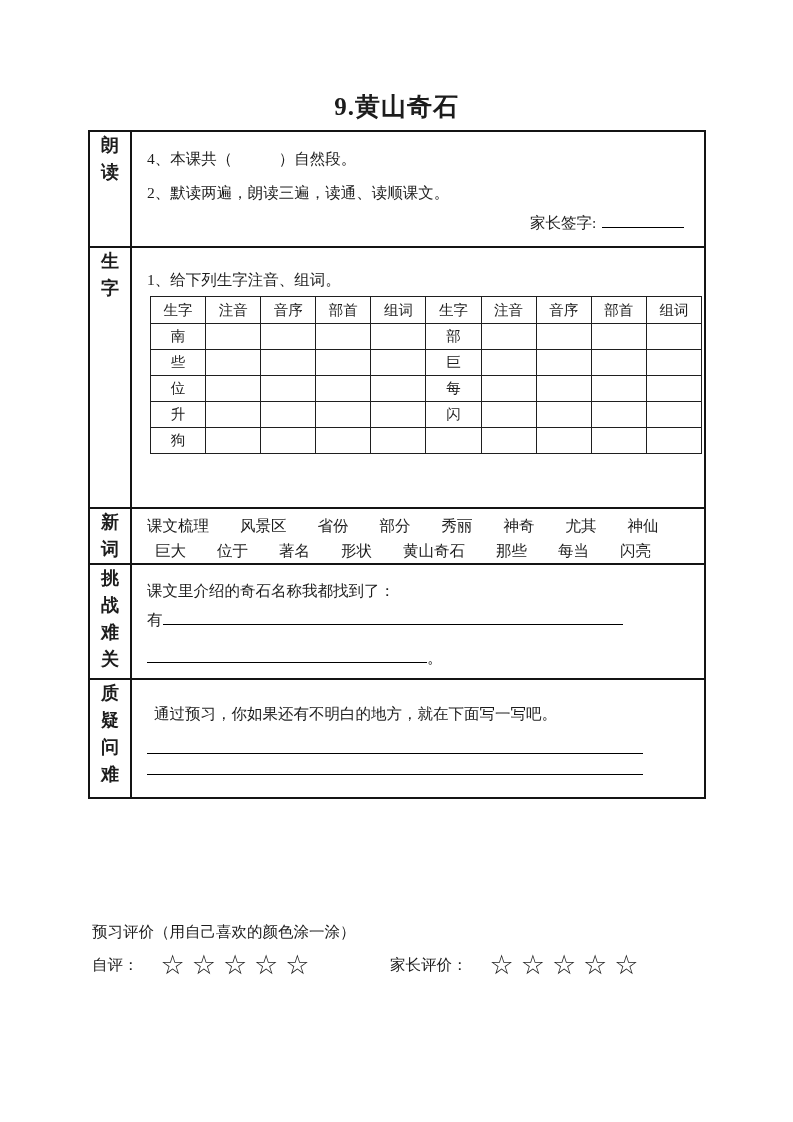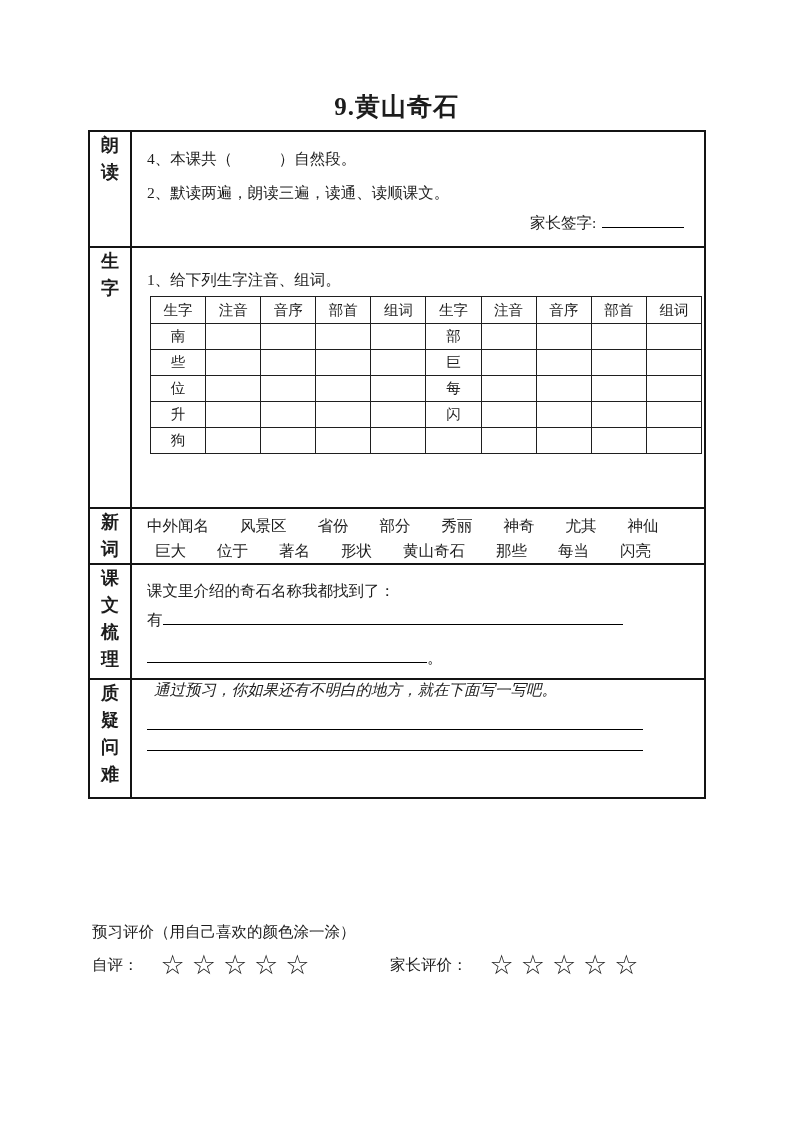--- a/index.html
+++ b/index.html
@@ -42,21 +42,21 @@
   .kw-prompt { margin-top:16px; }
   .kw-answer { margin-top:8px; }
   .uline { display:inline-block; border-bottom:1.5px solid #000; height:14px; vertical-align:baseline; }
   .kw-uline1 { width:460px; }
   .kw-line3 { margin-top:17px; }
   .kw-uline2 { width:280px; }
   .tz-prompt { margin-top:21px; }
   .blank-line { width:496px; border-bottom:1.5px solid #000; height:0; margin-left:0; }
   .tz-blank1 { margin-top:36px; }
   .tz-blank2 { margin-top:27px; }
-  .zy-prompt { padding-left:7px;font-style:italic; }
+  .zy-prompt { margin-top:24px; padding-left:7px; }
   .zy-blank1 { margin-top:28px; }
   .zy-blank2 { margin-top:20px; }
 
   
   .eval { position:absolute; left:92px; top:922px; width:620px; }
   .eval-title { font-size:15.5px; }
   .eval-row { position:relative; margin-top:4px; height:36px; }
   .eval-group { position:absolute; top:0; display:flex; align-items:center; white-space:nowrap;gap:22px; }
   .self-group { left:0; }
   .parent-group { left:298px; }
@@ -178,29 +178,29 @@
         </div>
       </td>
     </tr>
 
     <tr style="height:55px">
       <td class="label-cell">
         <span class="vtext">新词</span>
       </td>
       <td>
         <div class="cell-pad">
-          <div class="word-line first">中外闻名　　风景区　　省份　　部分　　秀丽　　神奇　　尤其　　神仙</div>
+          <div class="word-line first">课文梳理　　风景区　　省份　　部分　　秀丽　　神奇　　尤其　　神仙</div>
           <div class="word-line second">巨大　　位于　　著名　　形状　　黄山奇石　　那些　　每当　　闪亮</div>
         </div>
       </td>
     </tr>
 
     <tr style="height:115px">
       <td class="label-cell">
-        <span class="vtext">课文梳理</span>
+        <span class="vtext">挑战难关</span>
       </td>
       <td>
         <div class="cell-pad">
           <div class="prompt kw-prompt">课文里介绍的奇石名称我都找到了：</div>
           <div class="kw-answer">
             <span>有</span><span class="uline kw-uline1"></span>
           </div>
           <div class="kw-line3">
             <span class="uline kw-uline2"></span><span>。</span>
           </div>

